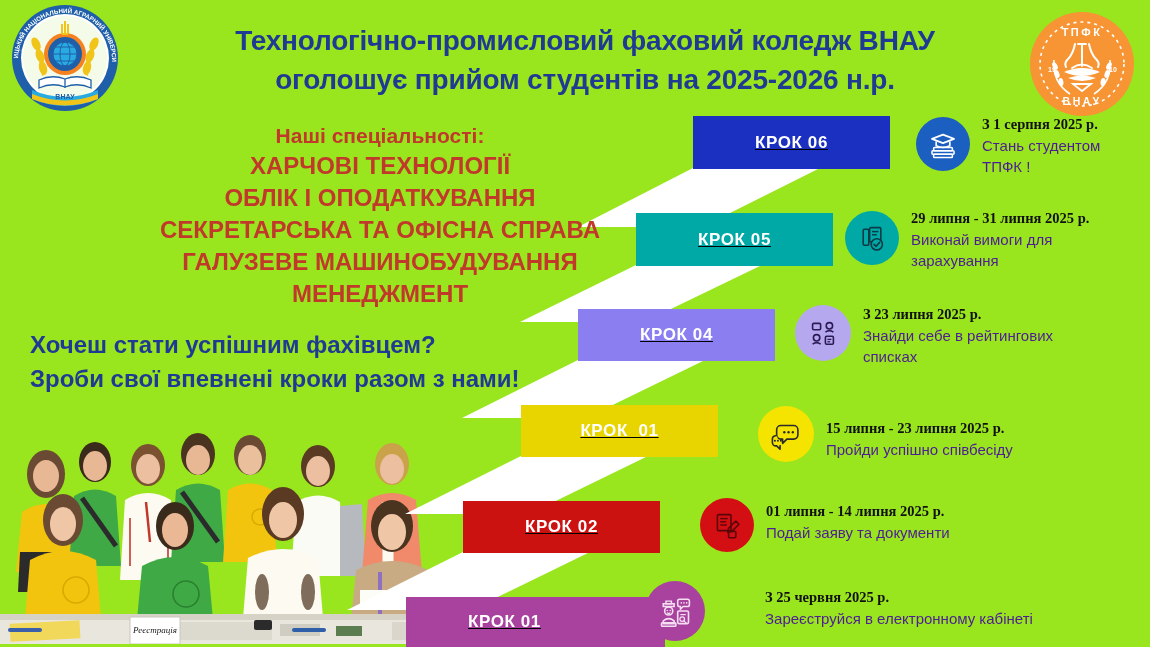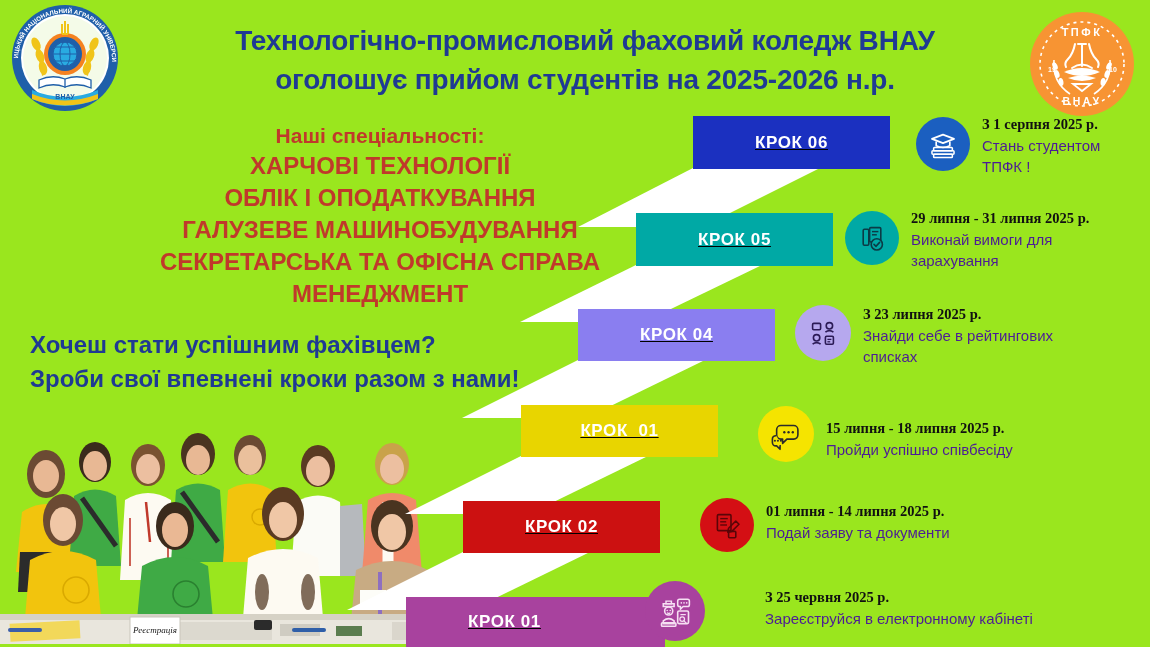--- a/index.html
+++ b/index.html
@@ -273,22 +273,22 @@
       <text x="54" y="95" font-size="10.5" font-weight="bold" fill="#ffffff" text-anchor="middle" letter-spacing="2.5" font-family="Liberation Sans, sans-serif">ВНАУ</text>
       <text x="24" y="62" font-size="7" font-weight="bold" fill="#ffffff" text-anchor="middle" font-family="Liberation Sans, sans-serif">19</text>
       <text x="85" y="62" font-size="7" font-weight="bold" fill="#ffffff" text-anchor="middle" font-family="Liberation Sans, sans-serif">10</text>
     </svg>
   </div>
 
   <div class="specialties">
     <div class="spec-head">Наші спеціальності:</div>
     <div class="spec-item">ХАРЧОВІ ТЕХНОЛОГІЇ</div>
     <div class="spec-item">ОБЛІК І ОПОДАТКУВАННЯ</div>
+    <div class="spec-item">СЕКРЕТАРСЬКА ТА ОФІСНА СПРАВА</div>
     <div class="spec-item">ГАЛУЗЕВЕ МАШИНОБУДУВАННЯ</div>
-    <div class="spec-item">СЕКРЕТАРСЬКА ТА ОФІСНА СПРАВА</div>
     <div class="spec-item">МЕНЕДЖМЕНТ</div>
   </div>
 
   <div class="slogan">
     <div class="slogan-line">Хочеш стати успішним фахівцем?</div>
     <div class="slogan-line">Зроби свої впевнені кроки разом з нами!</div>
   </div>
 
   <div class="photo">
     <svg viewBox="0 0 465 222" width="465" height="222">
@@ -487,21 +487,21 @@
         </g>
         <path d="M9 22 h-1 a4 4 0 0 0 -4 4 v4 a4 4 0 0 0 4 4 h1 l4 4 v-4 h1" fill="#f5e400" stroke="#2b2b2b" stroke-width="1.9" stroke-linejoin="round"></path>
         <g fill="#2b2b2b">
           <circle cx="7" cy="28" r="1.2"></circle>
             <circle cx="10.5" cy="28" r="1.2"></circle>
             <circle cx="14" cy="28" r="1.2"></circle>
         </g>
       </svg>
     </div>
     <div class="desc-text" style="padding-top:10px;">
-      <div class="desc-date">15 липня - 18 липня 2025 р.</div>
+      <div class="desc-date">15 липня - 23 липня 2025 р.</div>
       <div class="desc-body nowrap">Пройди успішно співбесіду</div>
     </div>
   </div>
 
   <div class="desc" style="left:700px; top:496px;">
     <div class="desc-icon" style="width:54px; height:54px; background:#d40f14; margin-top:2px;">
       <svg viewBox="0 0 40 40" width="32" height="32">
         <rect x="8" y="7" width="17" height="20" rx="1.5" fill="none" stroke="#5a0508" stroke-width="2"></rect>
         <line x1="11.5" y1="12" x2="21" y2="12" stroke="#5a0508" stroke-width="1.7"></line>
         <line x1="11.5" y1="16" x2="19" y2="16" stroke="#5a0508" stroke-width="1.7"></line>

